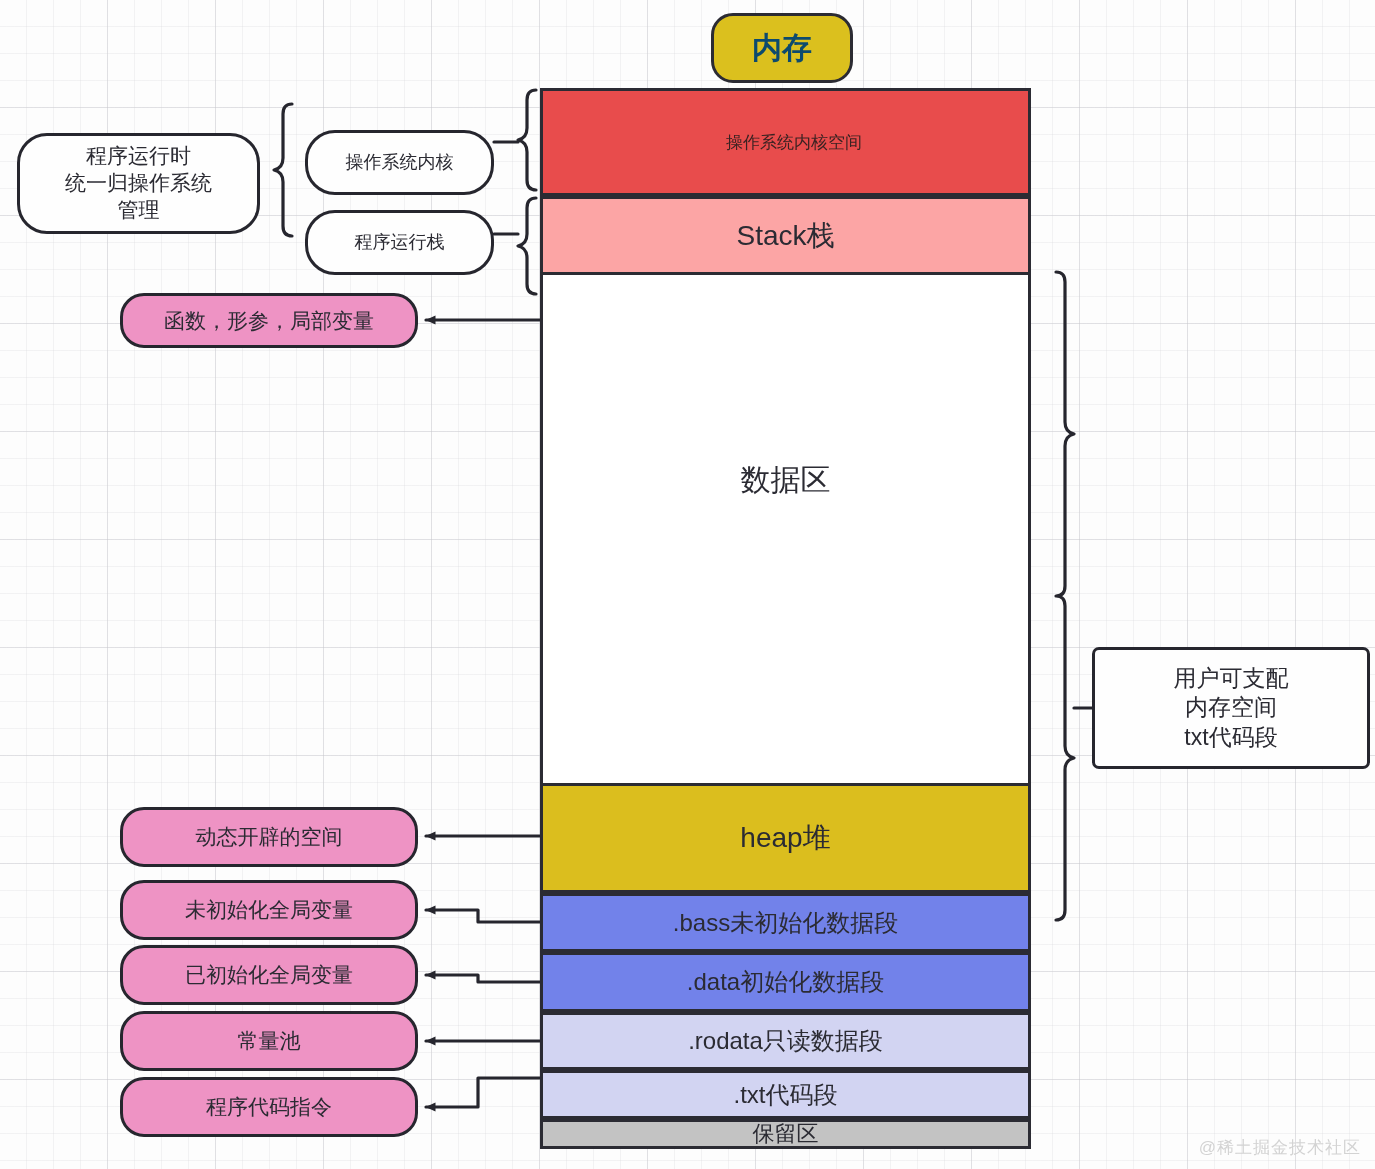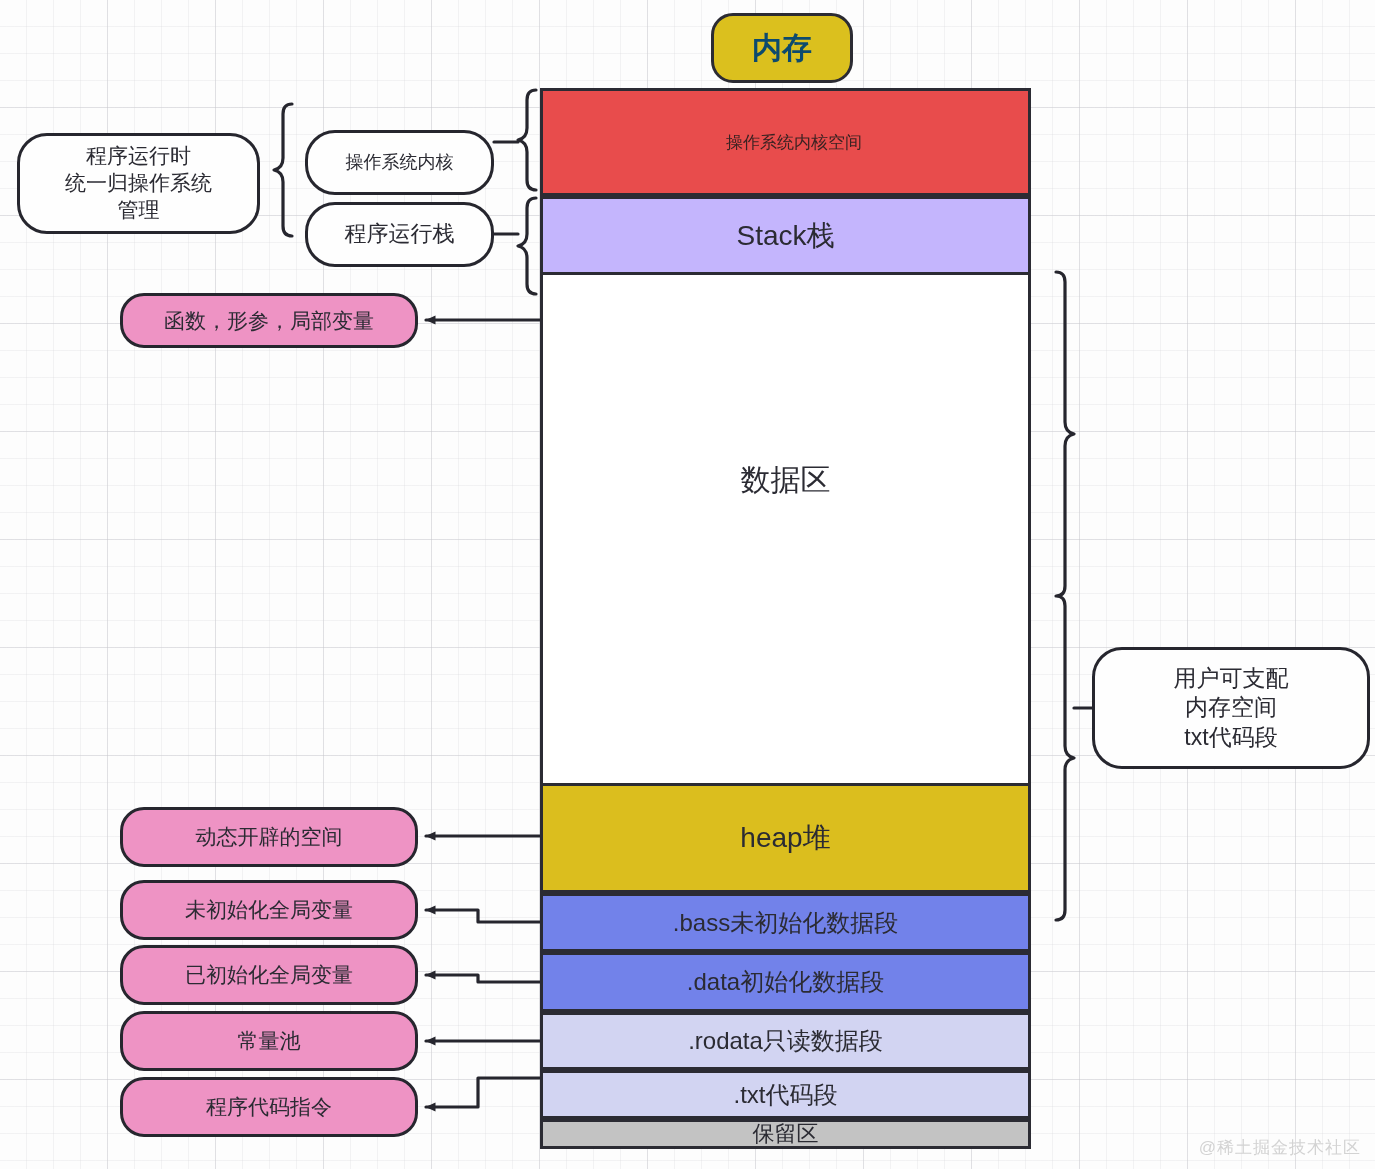--- a/index.html
+++ b/index.html
@@ -118,21 +118,21 @@
     <path d="M1056,272 q9,0 9,10 v140 q0,10 9,12 q-9,2 -9,12 v140 q0,10 -9,10
              M1056,596 q9,0 9,10 v140 q0,10 9,12 q-9,2 -9,12 v140 q0,10 -9,10"></path>
     <path d="M1074,708 L1092,708"></path>
   </g>
 </svg>
 
 <div class="title-pill" style="left:711px;top:13px;width:142px;height:70px;background:#dbc01e;">内存</div>
 
 <div class="seg seg-kernel" style="top:88px;height:108px;background:#e84c4c;padding-left:17px;">操作系统内核空间</div>
 
-<div class="seg seg-stack" style="top:196px;height:79px;background:#c4b5fd;">Stack栈</div>
+<div class="seg seg-stack" style="top:196px;height:79px;background:#fca5a5;">Stack栈</div>
 
 <div class="seg seg-datazone" style="top:275px;height:508px;background:#ffffff;border-top:none;border-bottom:none;">
   <span style="position:absolute;top:185px;left:0;width:100%;text-align:center;">数据区</span>
 </div>
 
 <div class="seg seg-heap" style="top:783px;height:110px;background:#dbbe1e;">heap堆</div>
 
 <div class="seg seg-bss" style="top:893px;height:59px;background:#7282ea;">.bass未初始化数据段</div>
 
 <div class="seg seg-data" style="top:952px;height:60px;background:#7282ea;">.data初始化数据段</div>
@@ -146,35 +146,35 @@
 <div class="wbox" style="left:17px;top:133px;width:243px;height:101px;font-size:21px;">
   <div>
     <div>程序运行时</div>
     <div>统一归操作系统</div>
     <div>管理</div>
   </div>
 </div>
 
 <div class="wbox" style="left:305px;top:110px;width:189px;height:65px;font-size:18px;margin-top:20px;">操作系统内核</div>
 
-<div class="wbox" style="left:305px;top:202px;width:189px;height:65px;font-size:22px;">程序运行栈</div>
+<div class="wbox" style="left:305px;top:210px;width:189px;height:65px;font-size:18px;">程序运行栈</div>
 
 <div class="pbox" style="left:120px;top:293px;width:298px;height:55px;">函数，形参，局部变量</div>
 
 <div class="pbox" style="left:120px;top:807px;width:298px;height:60px;">动态开辟的空间</div>
 
 <div class="pbox" style="left:120px;top:880px;width:298px;height:60px;">未初始化全局变量</div>
 
 <div class="pbox" style="left:120px;top:945px;width:298px;height:60px;">已初始化全局变量</div>
 
 <div class="pbox" style="left:120px;top:1011px;width:298px;height:60px;">常量池</div>
 
 <div class="pbox" style="left:120px;top:1077px;width:298px;height:60px;">程序代码指令</div>
 
-<div class="wbox" style="left:1092px;top:647px;width:278px;height:122px;font-size:23px;">
+<div class="wbox" style="left:1092px;top:647px;width:278px;height:122px;font-size:23px;border-radius:7px;">
   <div>
     <div>用户可支配</div>
     <div>内存空间</div>
     <div>txt代码段</div>
   </div>
 </div>
 
 <div class="watermark">@稀土掘金技术社区</div>
 
 </body></html>

